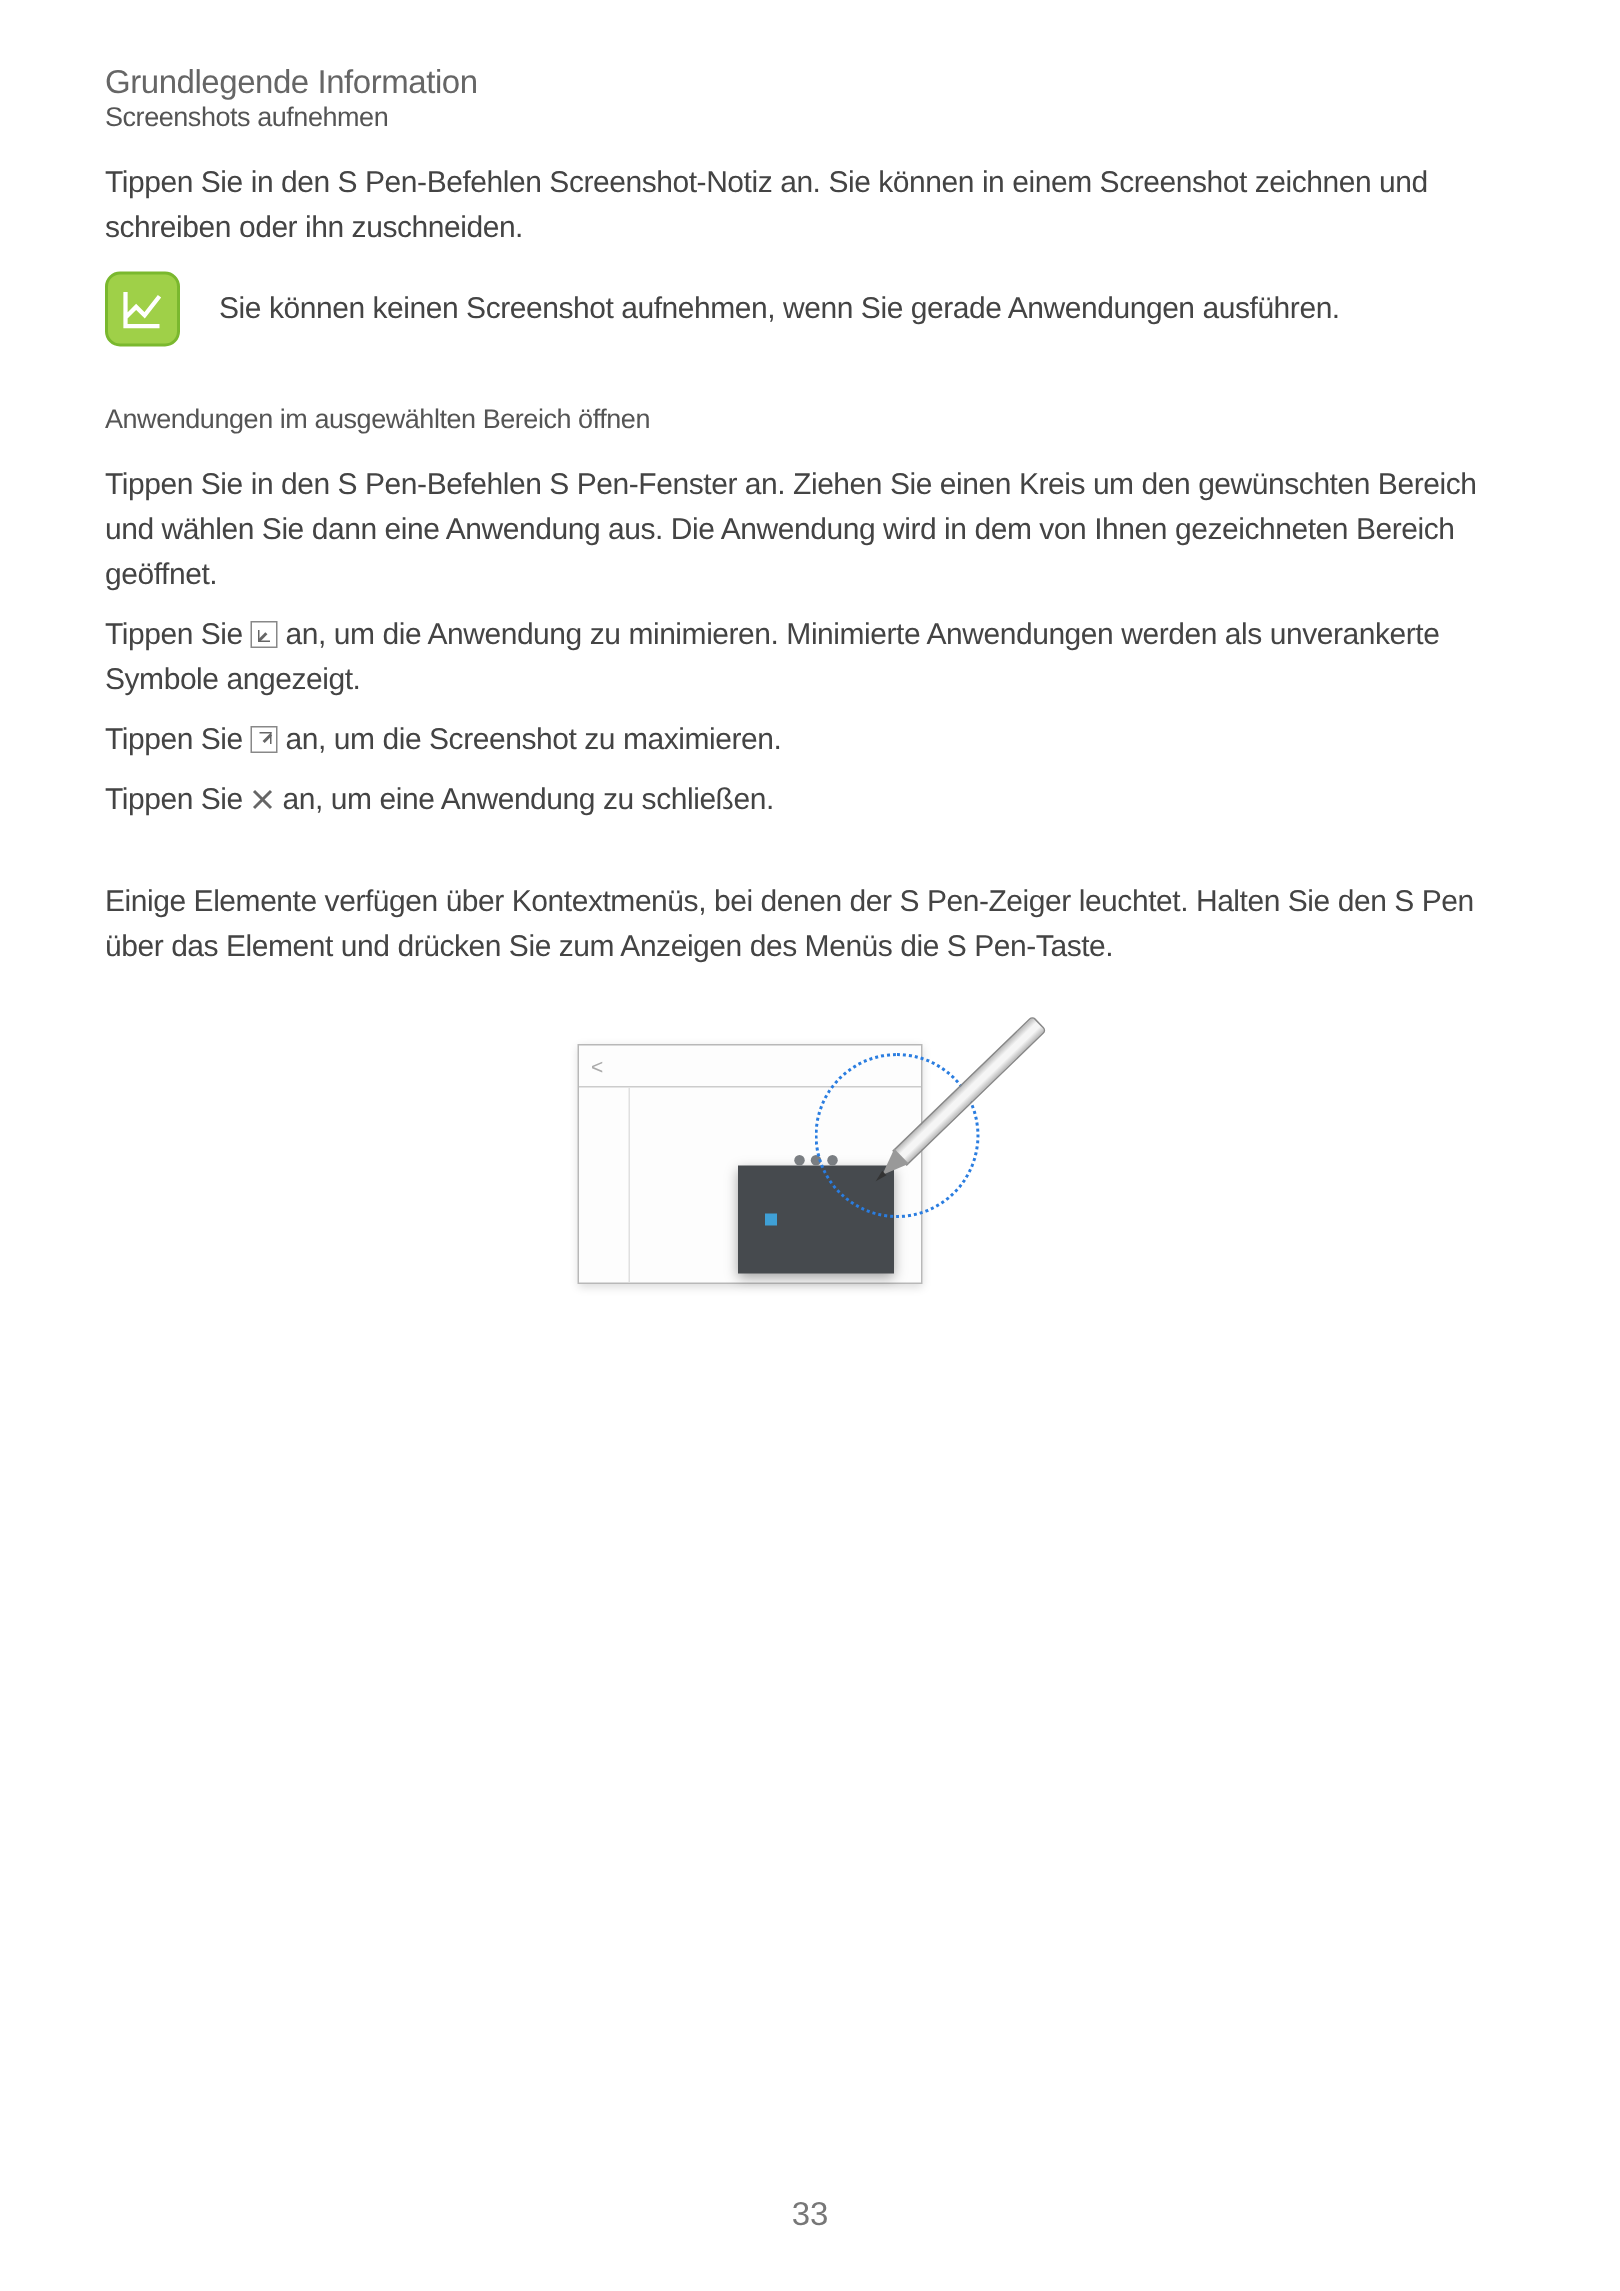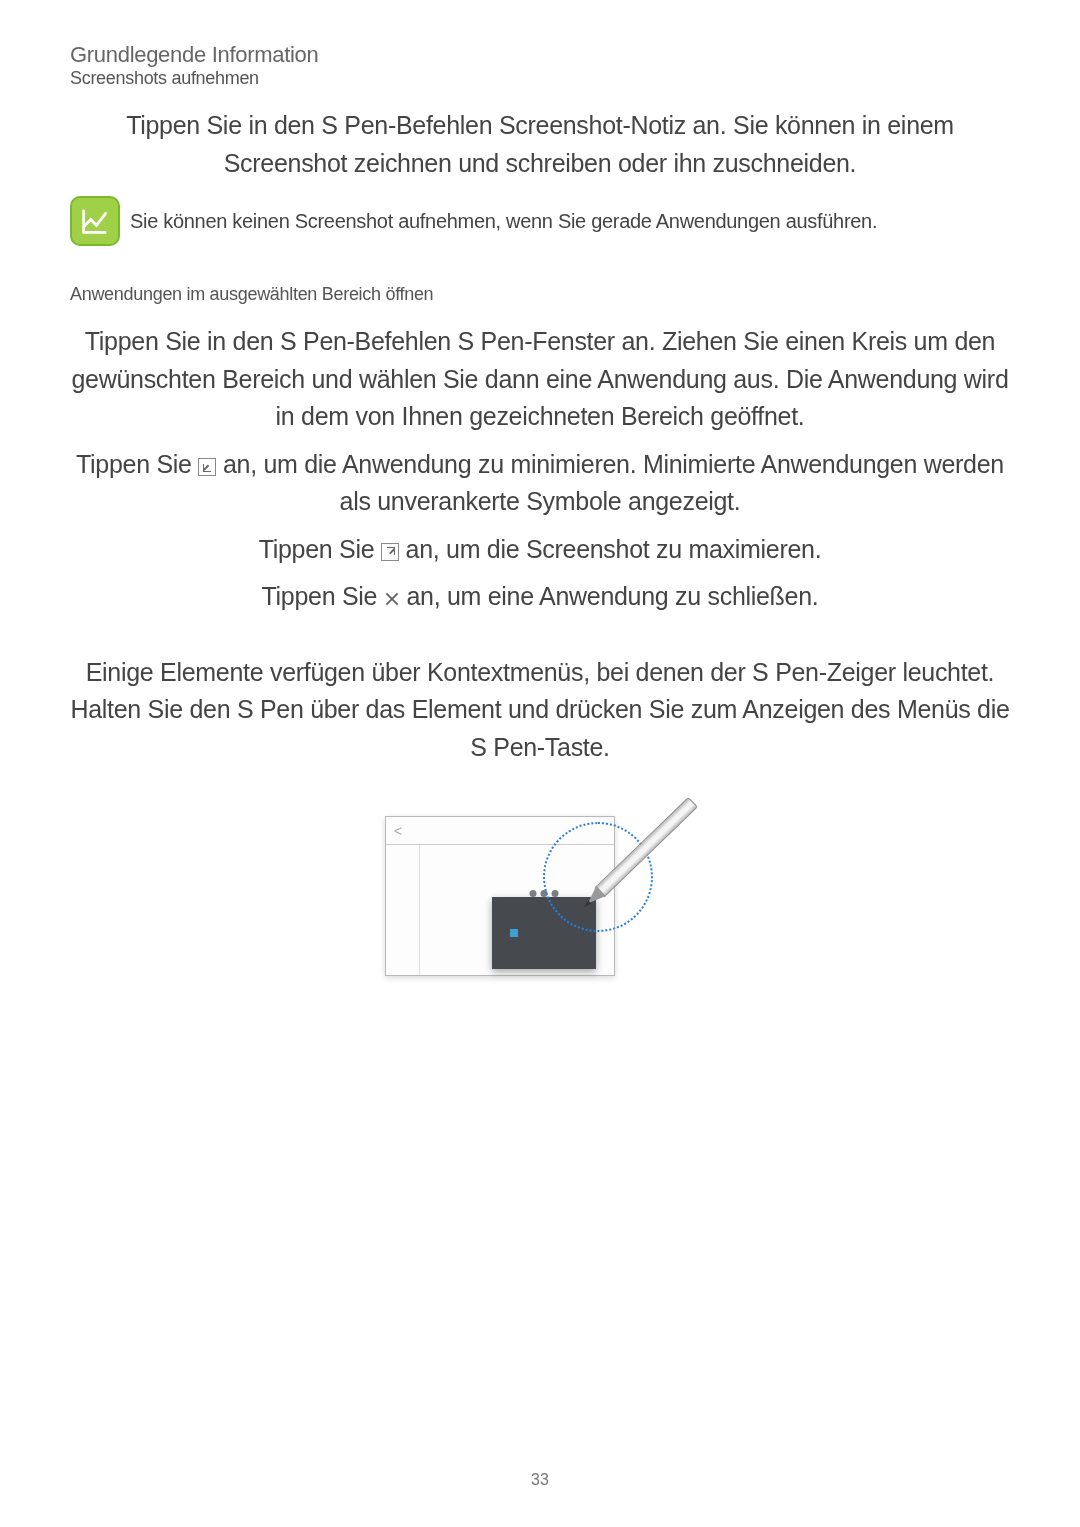--- a/index.html
+++ b/index.html
@@ -1,22 +1,22 @@
 <!DOCTYPE html>
 <html><head>
 <meta charset="utf-8">
 <style>
 * { margin:0; padding:0; box-sizing:border-box; }
 body { width:1080px; height:1527px; background:#fff; font-family:Arial,Helvetica,sans-serif; color:#3a3a3a; position:relative; }
 .page { padding:42px 70px 0 70px; }
 .header { font-size:22px; color:#666; font-weight:300; letter-spacing:-0.3px; }
 h2 { font-size:18px; color:#555; font-weight:400; margin-bottom:18px; letter-spacing:-0.3px; }
-p { font-size:25px; line-height:1.5; color:#444; margin-bottom:10px; font-weight:300; letter-spacing:-0.3px;text-align:center; }
+p { font-size:20px; line-height:1.5; color:#444; margin-bottom:10px; font-weight:300; letter-spacing:-0.3px; }
 .sec { margin-bottom:38px; }
-.callout { display:flex; align-items:center; gap:10px; margin:14px 0 0 0; }
+.callout { display:flex; align-items:center; gap:26px; margin:14px 0 0 0; }
 .callout-icon { width:50px; height:50px; border-radius:10px; background:#9fd048; border:2px solid #7ab82e; display:flex; align-items:center; justify-content:center; flex-shrink:0; }
 .callout-icon svg { width:34px; height:34px; }
 .callout-text { font-size:20px; color:#444; font-weight:300; letter-spacing:-0.3px; }
 .inline-icon { display:inline-block; width:18px; height:18px; border:1px solid #888; vertical-align:-3px; position:relative; }
 .inline-icon.min::before { content:""; position:absolute; left:4px; bottom:3px; width:7px; height:7px; border-left:1.5px solid #666; border-bottom:1.5px solid #666; }
 .inline-icon.min::after { content:""; position:absolute; left:5px; bottom:4px; width:7px; height:1.5px; background:#666; transform:rotate(-45deg); transform-origin:left bottom; }
 .inline-icon.max::before { content:""; position:absolute; right:3px; top:3px; width:7px; height:7px; border-right:1.5px solid #666; border-top:1.5px solid #666; }
 .inline-icon.max::after { content:""; position:absolute; right:4px; top:4px; width:7px; height:1.5px; background:#666; transform:rotate(-45deg); transform-origin:right top; }
 .inline-x { display:inline-block; width:16px; height:16px; vertical-align:-2px; position:relative; }
 .inline-x::before,.inline-x::after { content:""; position:absolute; left:7px; top:0; width:2px; height:16px; background:#666; }
@@ -28,21 +28,21 @@
 .illus-side { width:34px; border-right:1px solid #e0e0e0; }
 .illus-thumb { position:absolute; right:18px; bottom:6px; width:104px; height:72px; background:#464a4e; box-shadow:0 3px 8px rgba(0,0,0,0.35); }
 .dots { position:absolute; top:-7px; left:50%; transform:translateX(-50%); display:flex; gap:4px; }
 .dots span { width:7px; height:7px; border-radius:50%; background:#7a7e82; }
 .sq { position:absolute; left:18px; top:32px; width:8px; height:8px; background:#3fa0d6; }
 .circle { position:absolute; top:38px; right:42px; width:110px; height:110px; border:2.5px dotted #2a7de0; border-radius:50%; }
 .pen { position:absolute; top:-8px; right:-22px; width:170px; height:170px; transform:rotate(46deg); }
 .pen-body { position:absolute; left:50%; top:0; width:14px; height:130px; margin-left:-7px; background:linear-gradient(90deg,#bbb 0%,#f5f5f5 35%,#f5f5f5 65%,#bbb 100%); border:1px solid #888; border-radius:3px 3px 0 0; }
 .pen-tip { position:absolute; left:50%; top:128px; margin-left:-7px; width:0; height:0; border-left:7px solid transparent; border-right:7px solid transparent; border-top:18px solid #999; }
 .pen-tip2 { position:absolute; left:50%; top:144px; margin-left:-2px; width:0; height:0; border-left:2px solid transparent; border-right:2px solid transparent; border-top:8px solid #333; }
-.page-num { position:absolute; bottom:38px; left:0; right:0; text-align:center; font-size:16px; color:#777; font-weight:300; }
+.page-num { position:absolute; bottom:38px; left:0; right:0; text-align:center; font-size:22px; color:#777; font-weight:300; }
 .bold { font-weight:500; }
 </style>
 </head>
 <body>
 
 <div class="page">
   <div class="header">Grundlegende Information</div>
 
   <div class="sec">
     <h2>Screenshots aufnehmen</h2>

